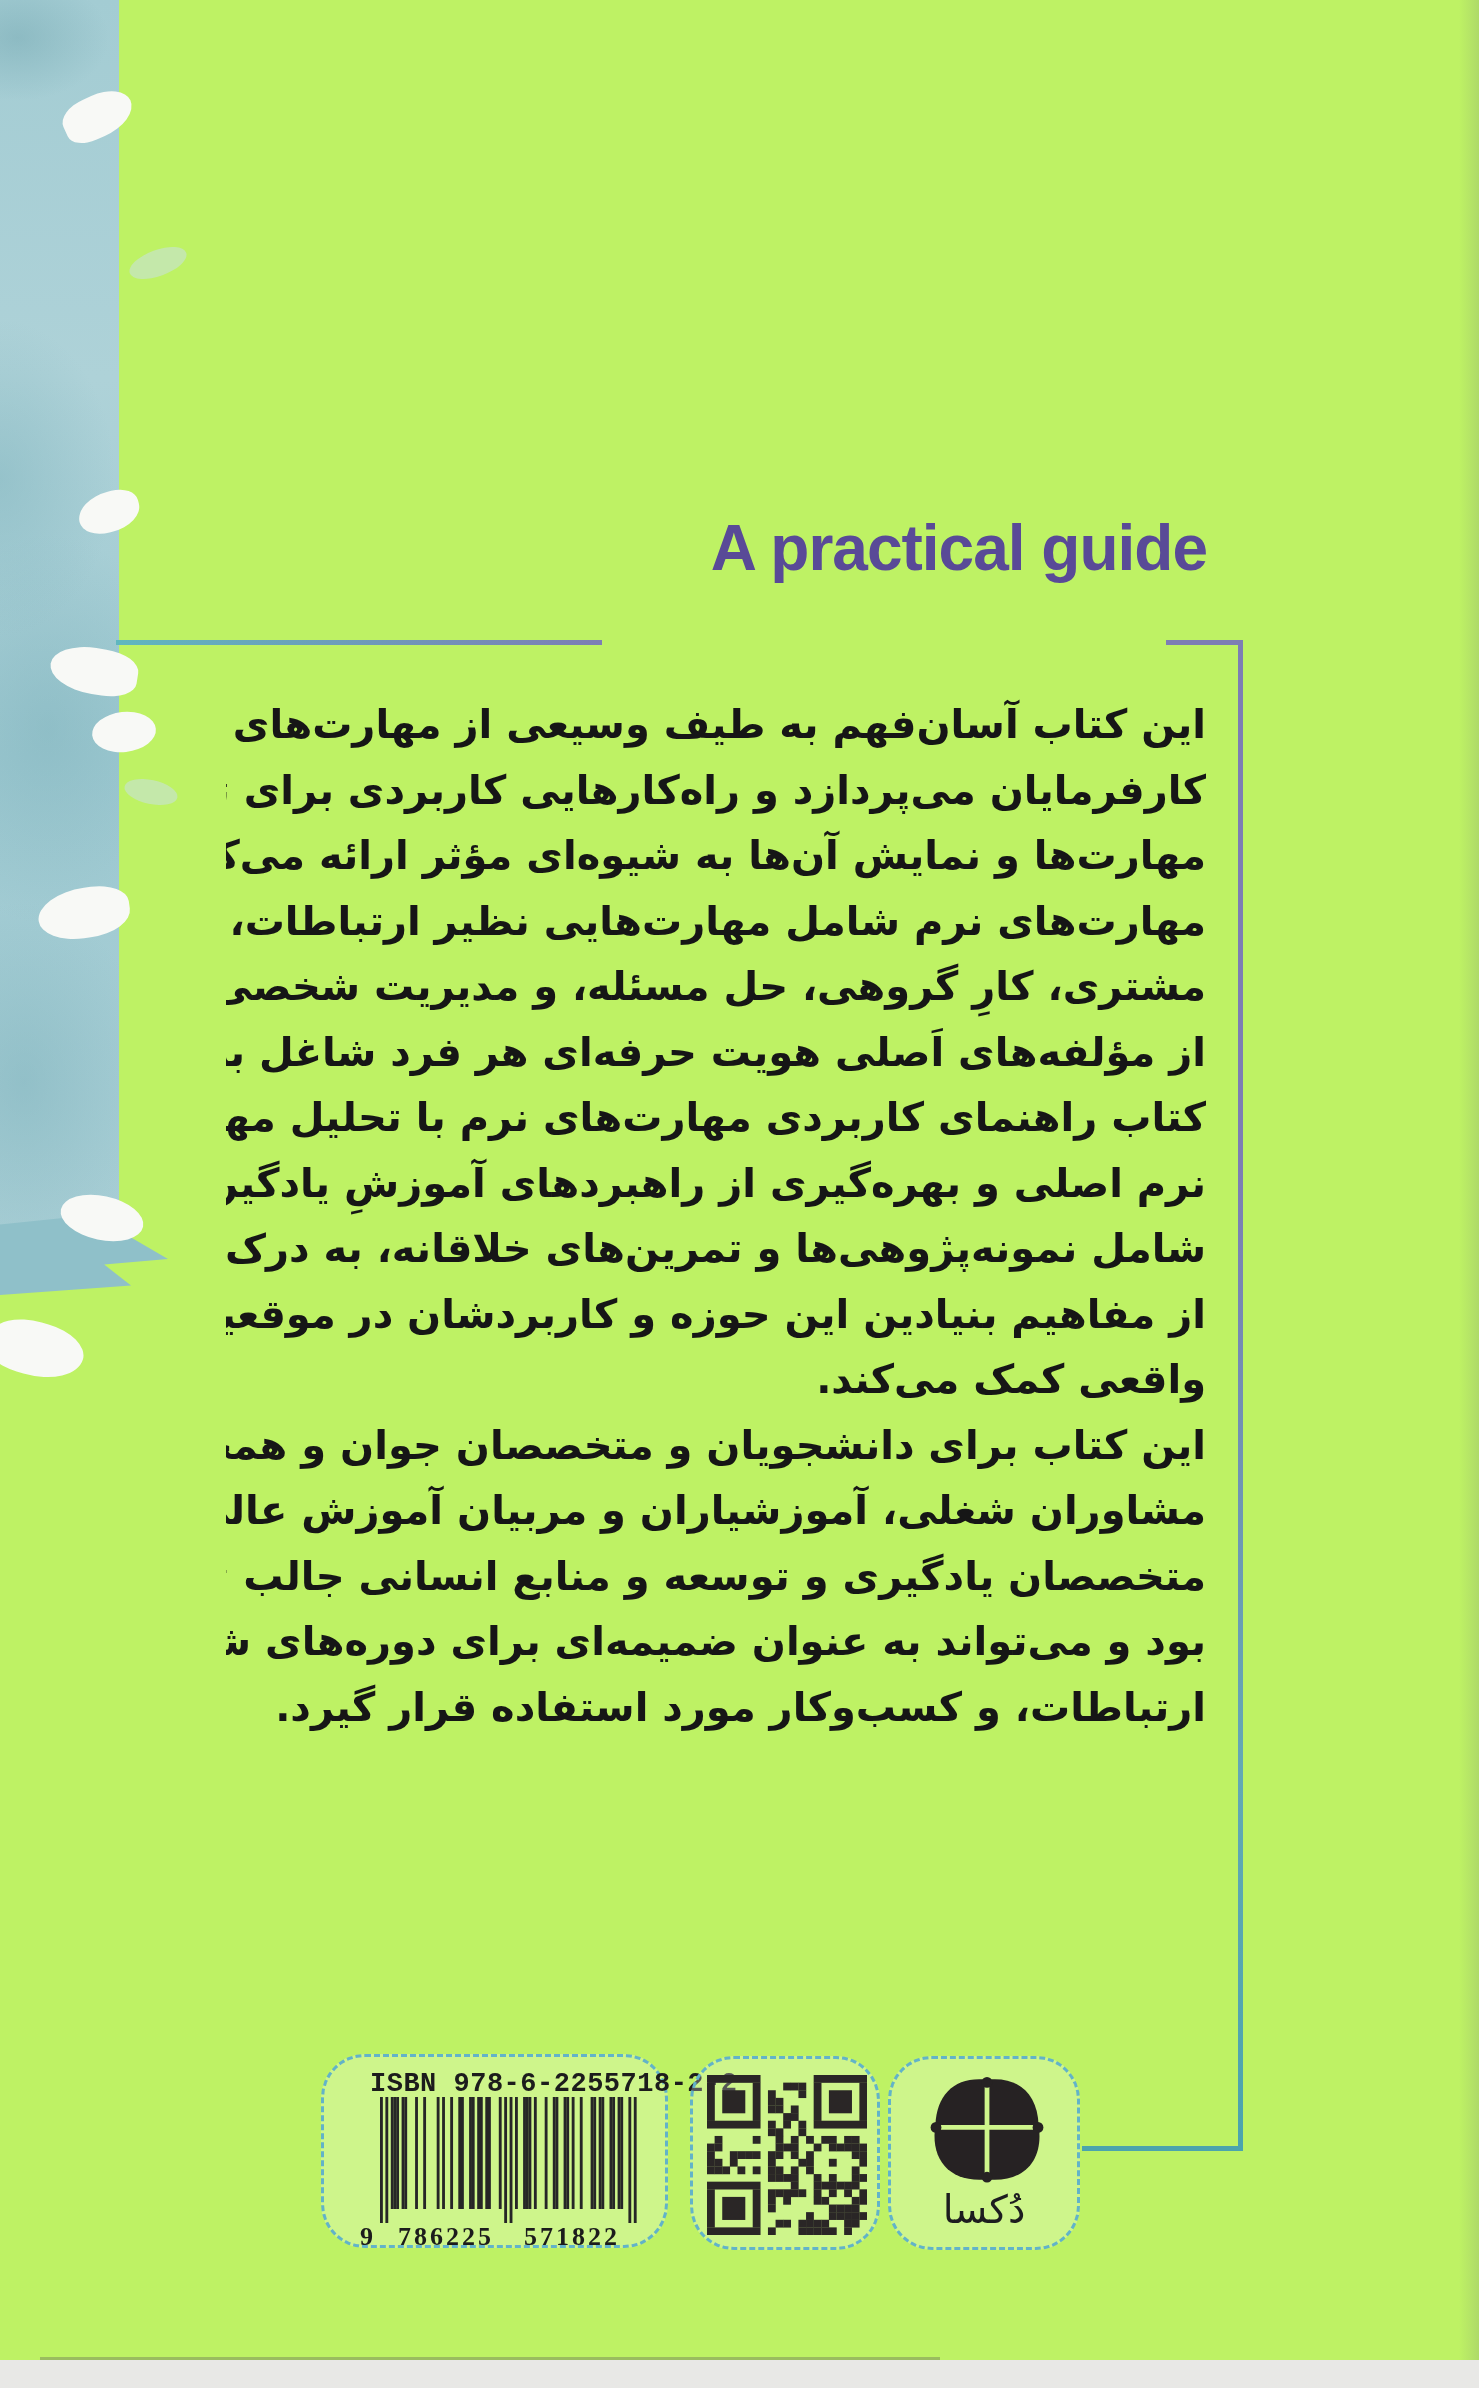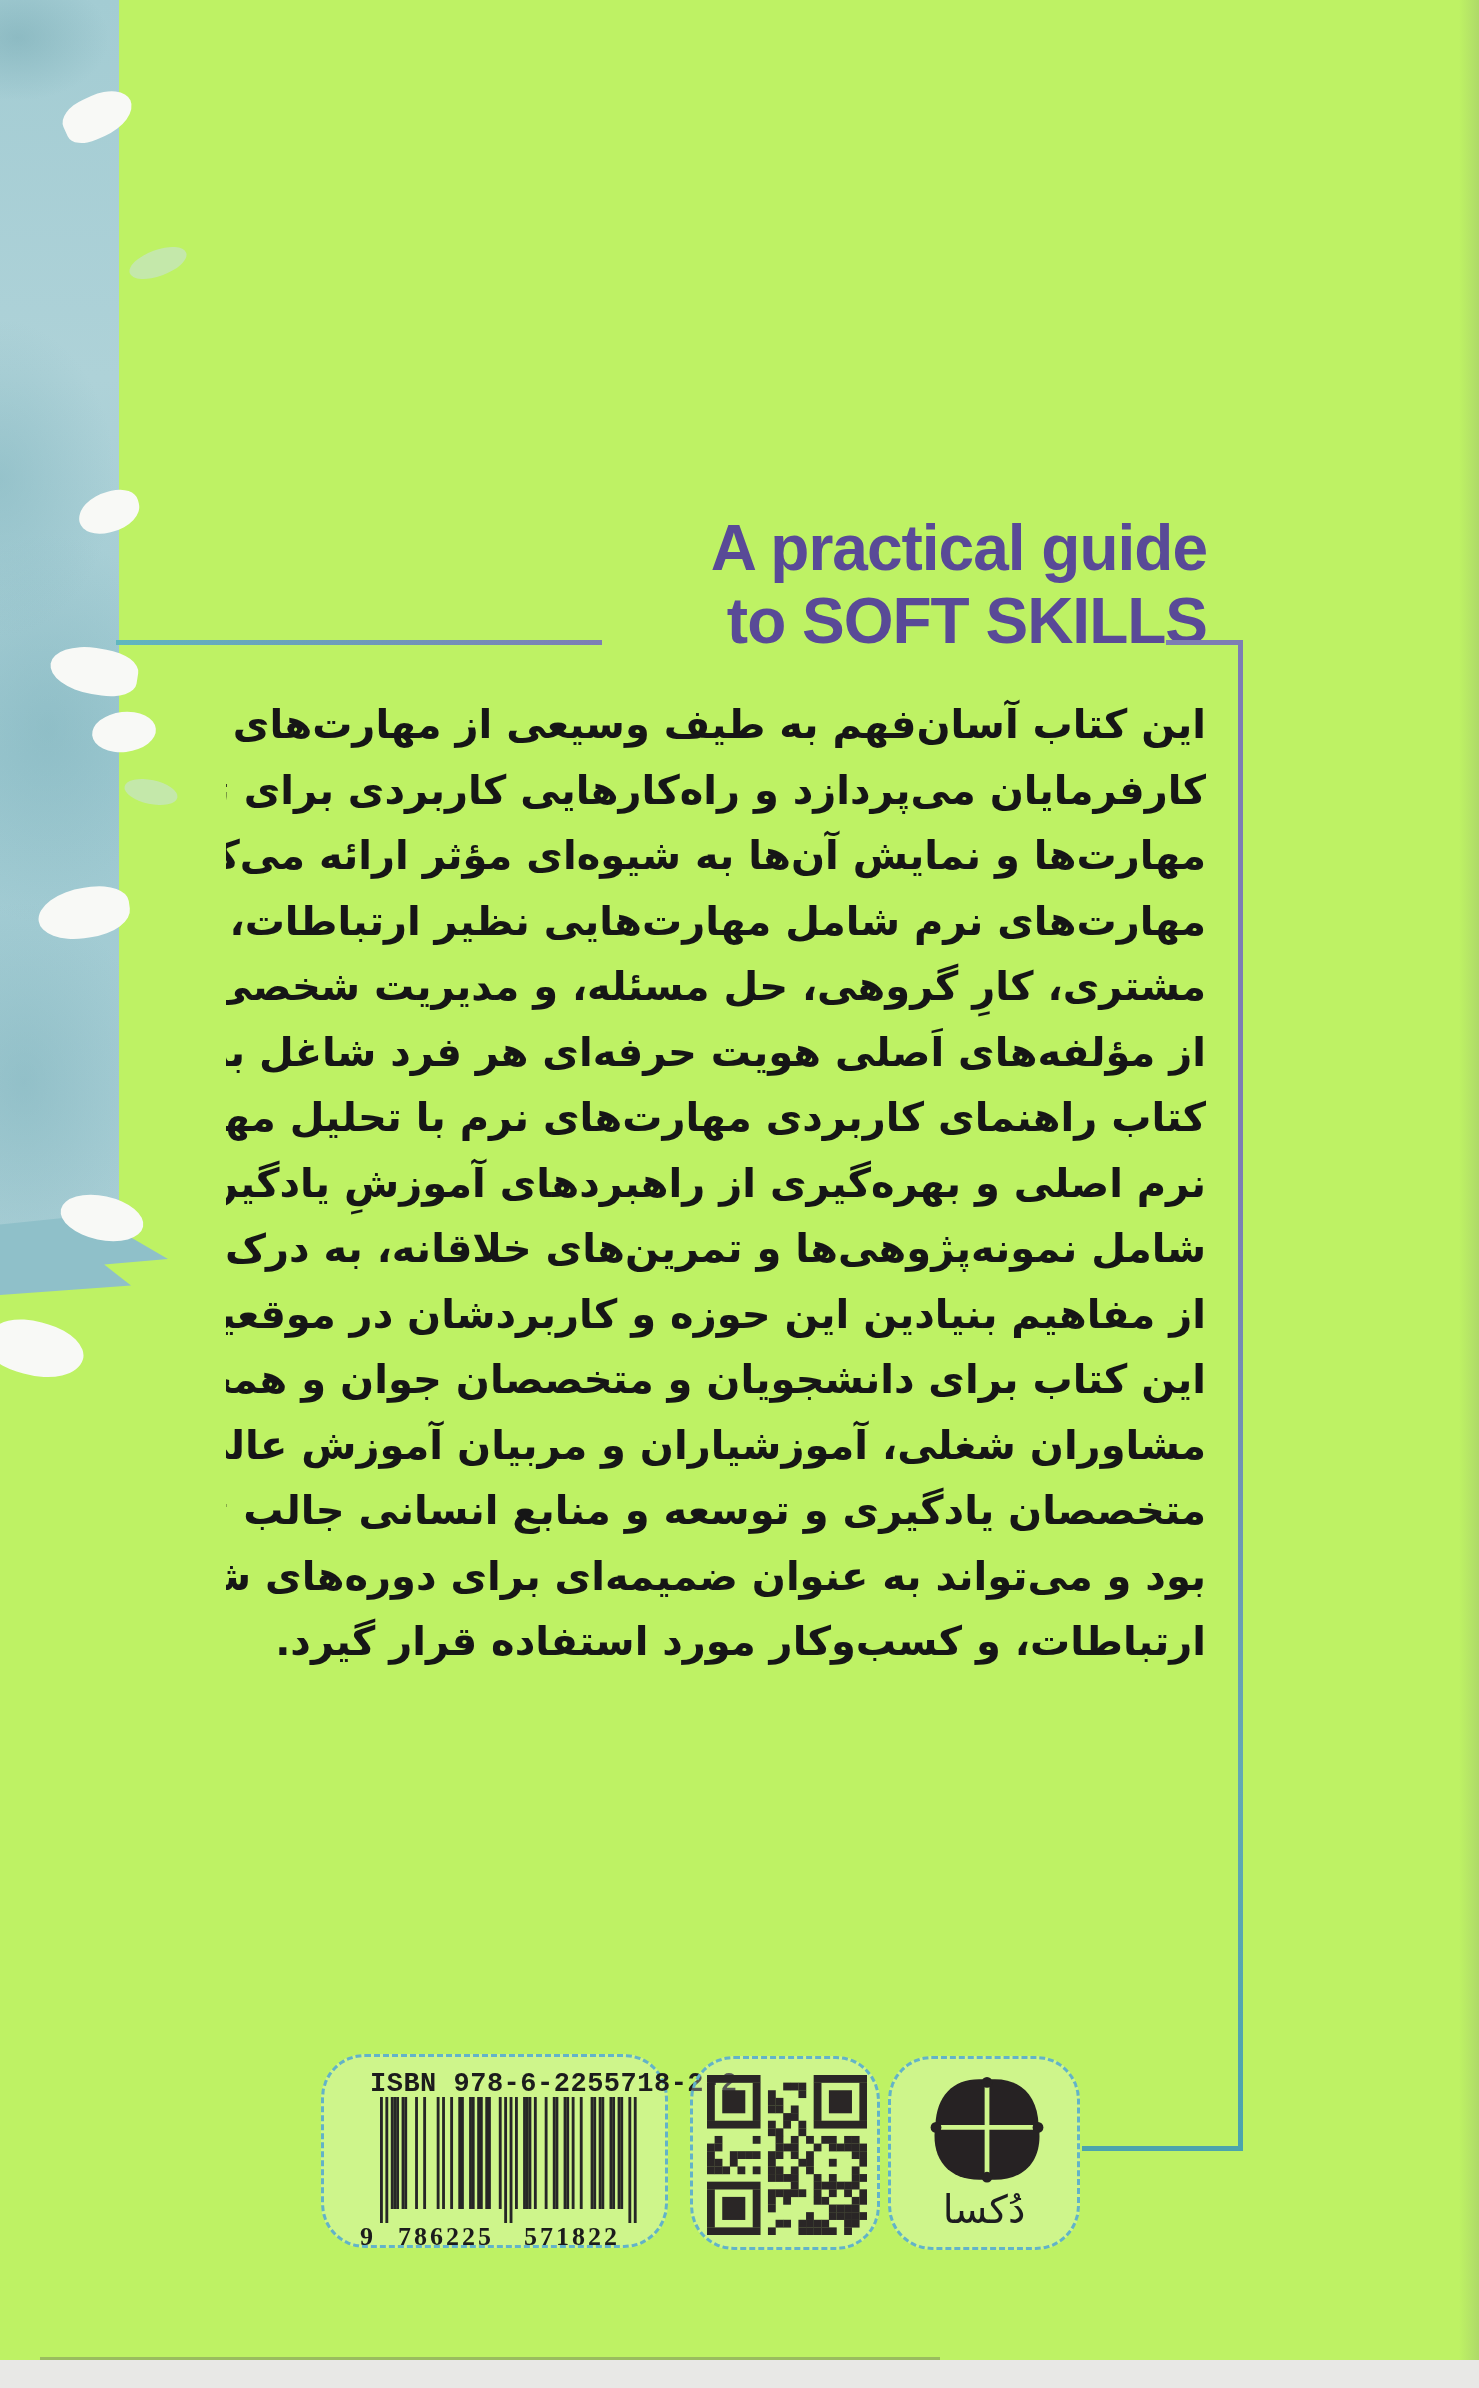--- a/index.html
+++ b/index.html
@@ -95,39 +95,39 @@
   <div class="blob b3"></div>
   <div class="blob b4"></div>
   <div class="blob b5"></div>
   <div class="blob b6"></div>
   <div class="blob b7"></div>
   <div class="blob faint f1"></div>
   <div class="blob faint f2"></div>
 
   <div class="title">
     <div>A practical guide</div>
-    <div>to SOFT SKILLS</div>
   </div>
 
   <div class="ln dash-left"></div>
   <div class="ln dash-right"></div>
   <div class="ln vline"></div>
   <div class="ln dash-bottom"></div>
 
   <div class="desc">
     <div class="dline">این کتاب آسان‌فهم به طیف وسیعی از مهارت‌های نرم موردنظر</div>
     <div class="dline">کارفرمایان می‌پردازد و راه‌کارهایی کاربردی برای توسعهٔ این</div>
     <div class="dline end">مهارت‌ها و نمایش آن‌ها به شیوه‌ای مؤثر ارائه می‌کند.</div>
     <div class="dline">مهارت‌های نرم شامل مهارت‌هایی نظیر ارتباطات، خدمات</div>
     <div class="dline">مشتری، کارِ گروهی، حل مسئله، و مدیریت شخصی هستند و</div>
     <div class="dline end">از مؤلفه‌های اَصلی هویت حرفه‌ای هر فرد شاغل به شمار می‌آیند.</div>
     <div class="dline">کتاب راهنمای کاربردی مهارت‌های نرم با تحلیل مهارت‌های</div>
     <div class="dline">نرم اصلی و بهره‌گیری از راهبردهای آموزشِ یادگیریِ فعال،</div>
     <div class="dline">شامل نمونه‌پژوهی‌ها و تمرین‌های خلاقانه، به درک دانشجویان</div>
     <div class="dline">از مفاهیم بنیادین این حوزه و کاربردشان در موقعیت‌های</div>
+    <div class="dline end">واقعی کمک می‌کند.</div>
     <div class="dline">این کتاب برای دانشجویان و متخصصان جوان و همچنین</div>
     <div class="dline">مشاوران شغلی، آموزشیاران و مربیان آموزش عالی، و</div>
     <div class="dline">متخصصان یادگیری و توسعه و منابع انسانی جالب توجه خواهد</div>
     <div class="dline">بود و می‌تواند به عنوان ضمیمه‌ای برای دوره‌های شغل‌محور،</div>
     <div class="dline end">ارتباطات، و کسب‌وکار مورد استفاده قرار گیرد.</div>
   </div>
 
   <div class="bbox box-barcode">
     <div class="isbn">ISBN 978-6-2255718-2-2</div>
     <svg class="barcode-svg" id="barcode" width="280" height="152" viewBox="-22 0 280 152">

